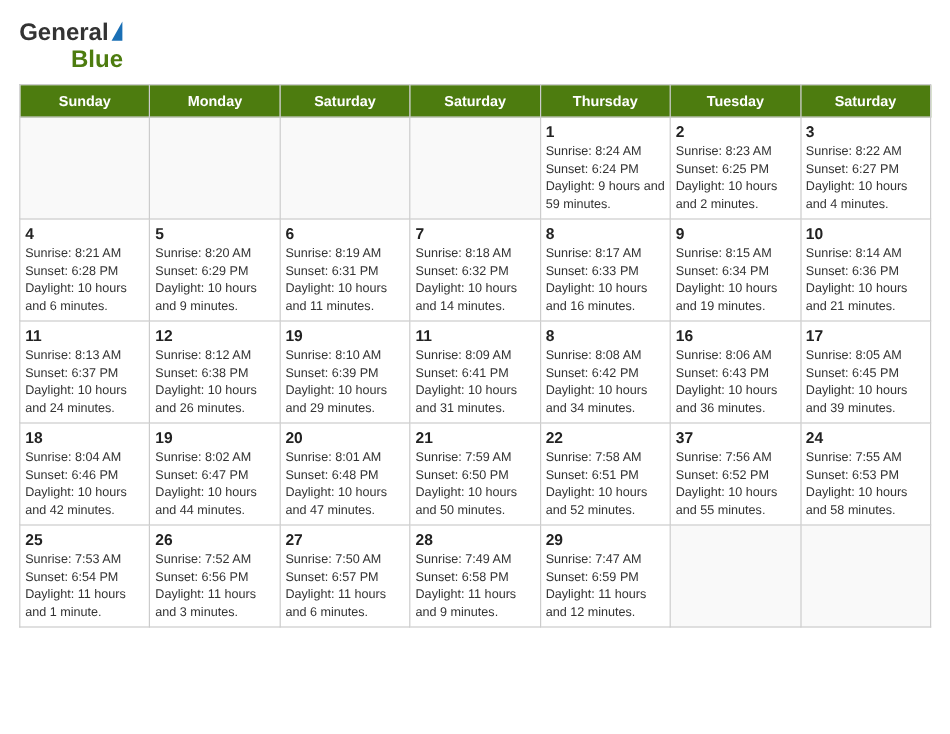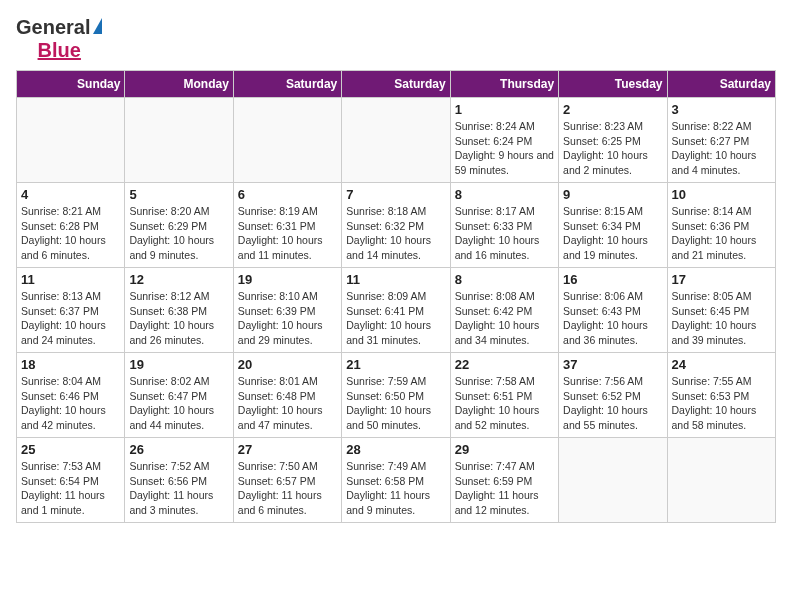--- a/index.html
+++ b/index.html
@@ -12,21 +12,21 @@
     }
     .header {
       display: flex;
       justify-content: space-between;
       align-items: flex-start;
       margin-bottom: 8px;
     }
     .logo {
       display: flex;
       flex-direction: column;
-      align-items: center;
+      align-items: flex-end;
     }
     .logo-line {
       display: flex;
       align-items: center;
     }
     .title-block {
       text-align: right;
     }
     .month-title {
       font-size: 36px;
@@ -37,24 +37,24 @@
     .location-title {
       font-size: 16px;
       color: #555;
     }
     .calendar {
       width: 100%;
       border-collapse: collapse;
       font-size: 11px;
     }
     .calendar th {
-      background-color: #701a75;
+      background-color: #4d7c0f;
       color: #fff;
       padding: 6px 4px;
-      text-align: right;
+      text-align: center;
       font-size: 12px;
       font-weight: bold;
       border: 1px solid #ccc;
     }
     .calendar td {
       vertical-align: top;
       border: 1px solid #ccc;
       padding: 4px;
       width: 108px;
       min-height: 80px;
@@ -81,21 +81,21 @@
 </head>
 <body>
 
 <div class="header">
   <div class="logo">
     <div class="logo-line">
       <span style="font-size:20px;font-weight:bold;color:#333;">General</span>
       <span style="display:inline-block;width:0;height:0;border-left:9px solid transparent;border-bottom:16px solid #1a6fb5;margin-left:3px;vertical-align:middle;position:relative;top:-2px;"></span>
     </div>
     <div>
-      <span style="font-size:20px;font-weight:bold;color:#be185d;text-decoration:underline;">Blue</span>
+      <span style="font-size:20px;font-weight:bold;color:#4d7c0f;">Blue</span>
     </div>
   </div>
   <div class="title-block">
     <div class="month-title"></div>
     <div class="location-title"></div>
   </div>
 </div>
 
 <table class="calendar">
   <thead>

